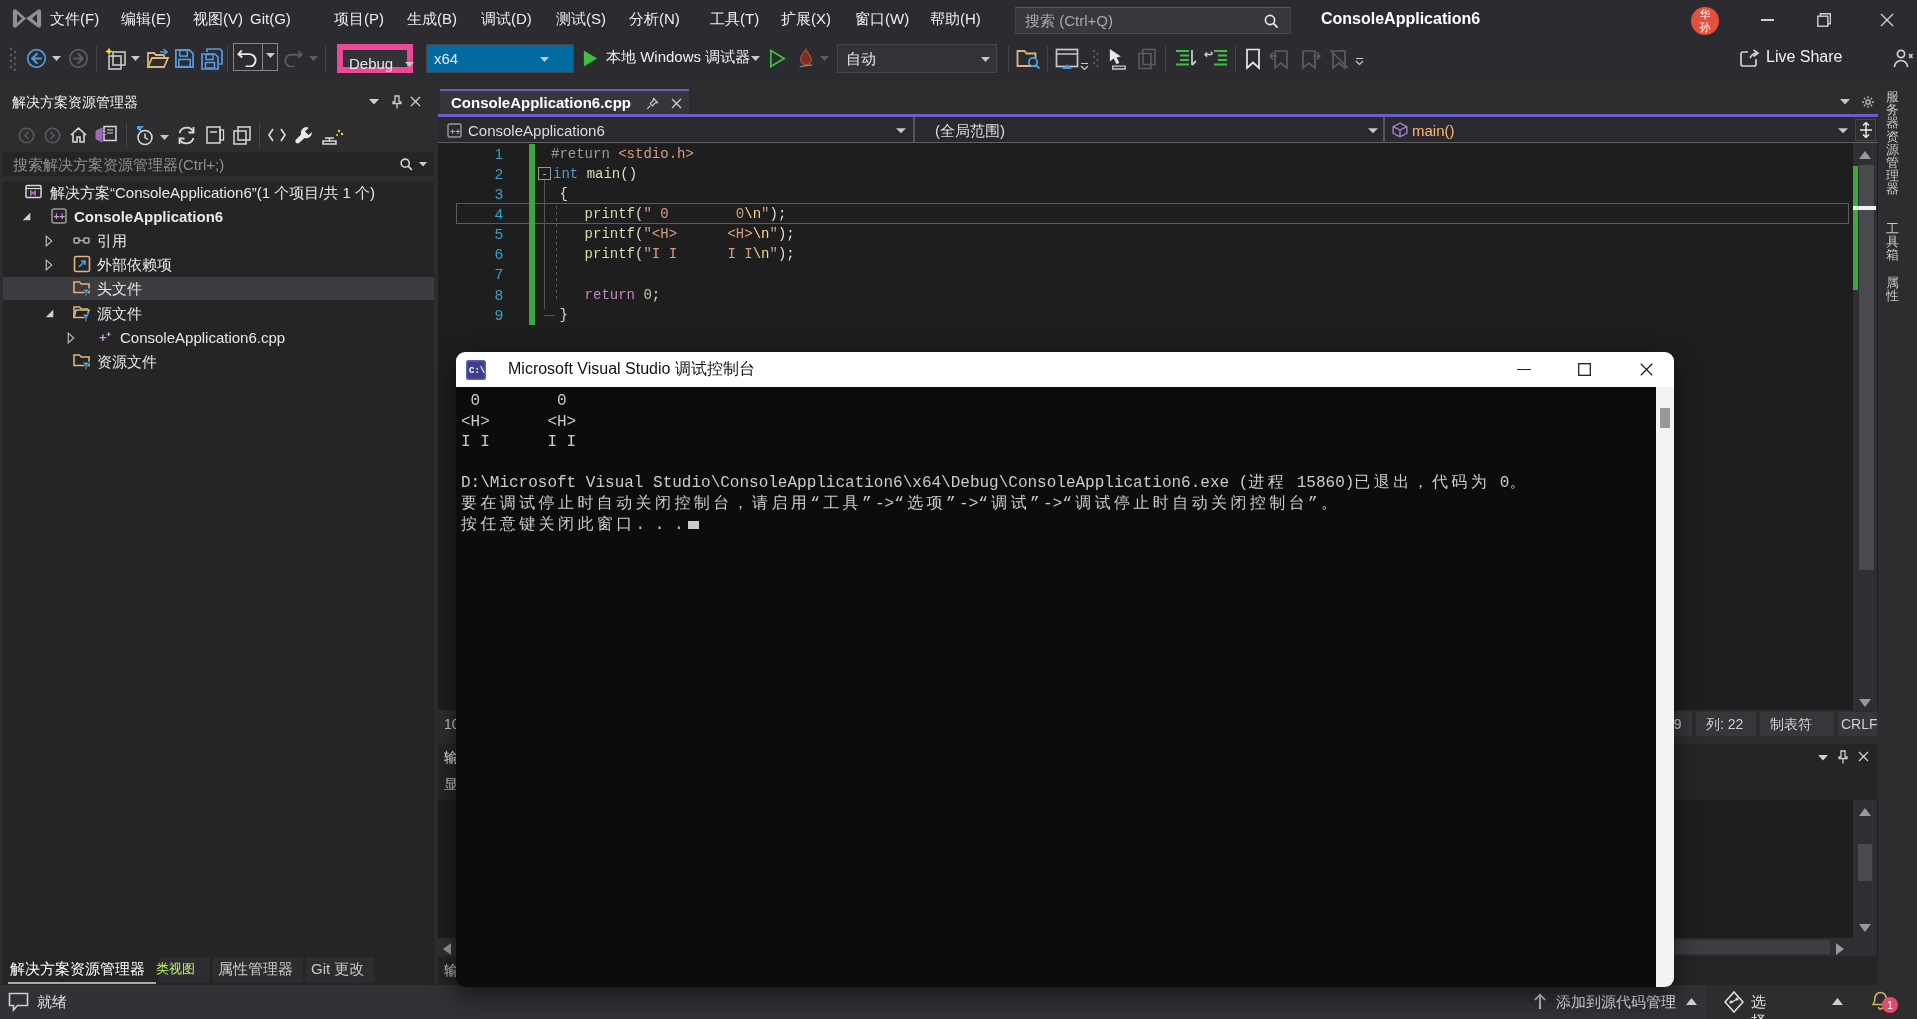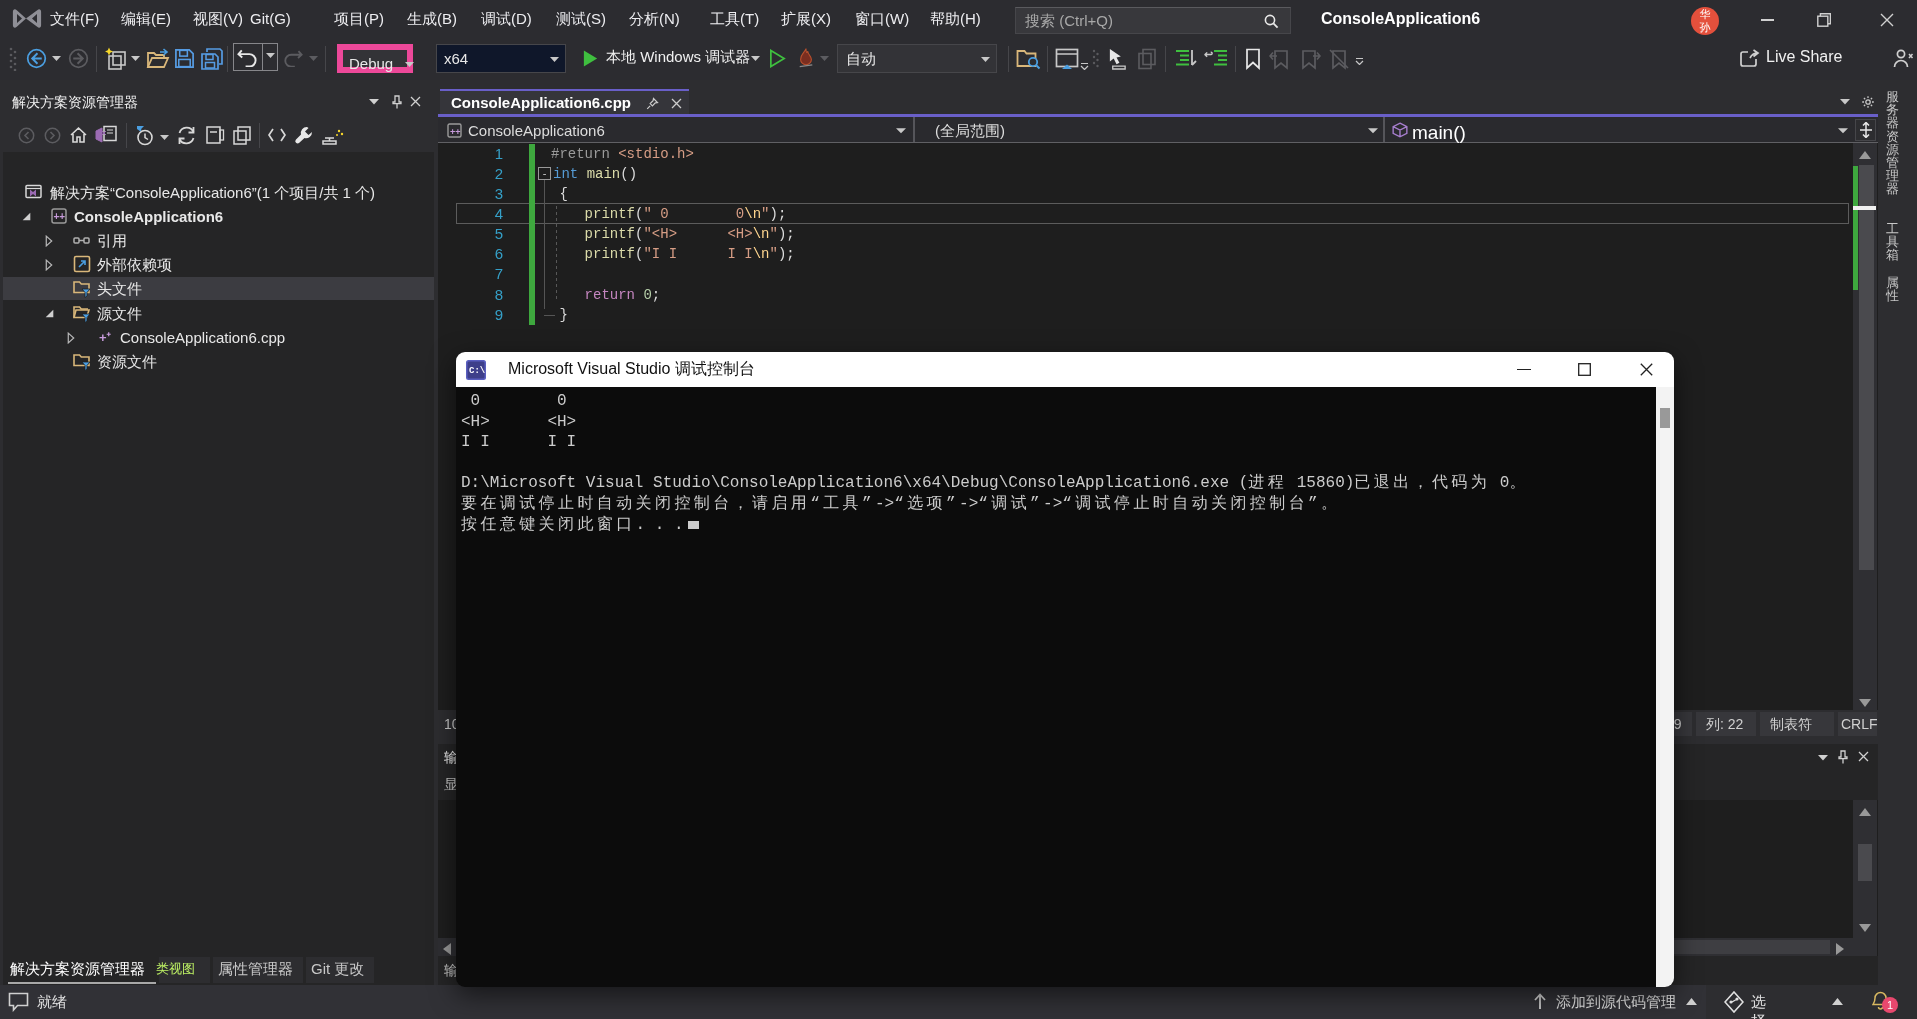--- a/index.html
+++ b/index.html
@@ -116,21 +116,21 @@
       <svg class="a" style="left:309px;top:18px" width="9" height="6" viewBox="0 0 9 6">
         <path d="M0 0 L4.5 5 L9 0 Z" fill="#5c5c60"></path>
       </svg>
       <div class="a" style="left:325px;top:8px;width:1px;height:26px;background:#46464a"></div>
       <div class="a" style="left:337px;top:6px;width:76px;height:29px;background:#333337;border:6px solid #ec4899;color:#e8e8e8;font-size:15px">
         <span class="a" style="left:6px;top:5px">Debug</span>
         <svg class="a" style="left:62px;top:12px" width="9" height="6" viewBox="0 0 9 6">
           <path d="M0 0 L4.5 5 L9 0 Z" fill="#c8c8c8"></path>
         </svg>
       </div>
-      <div class="a" style="left:436px;top:6px;width:130px;height:29px;background:#0f172a;border:1px solid #46464a;color:#e8e8e8;font-size:15px">
+      <div class="a" style="left:426px;top:6px;width:148px;height:29px;background:#0369a1;border:1px solid #46464a;color:#e8e8e8;font-size:15px">
         <span class="a" style="left:7px;top:5px">x64</span>
         <svg class="a" style="left:113px;top:12px" width="9" height="6" viewBox="0 0 9 6">
           <path d="M0 0 L4.5 5 L9 0 Z" fill="#c8c8c8"></path>
         </svg>
       </div>
       <svg class="a" style="left:582px;top:11px" width="17" height="19" viewBox="0 0 17 20">
         <path d="M1.5 1.5 L15.5 10 L1.5 18.5 Z" fill="#3fbf3f"></path>
       </svg>
       <span class="a" style="left:606px;top:10px;color:#f0f0f0;font-size:15px">本地 Windows 调试器</span>
       <svg class="a" style="left:751px;top:18px" width="9" height="6" viewBox="0 0 9 6">
@@ -303,20 +303,32 @@
         <svg class="a" style="left:318px;top:11px" width="24" height="18" viewBox="0 0 24 18">
           <path d="M2 14 h13 v3 H2 Z M8.5 14 V11 M4 11 h9" fill="none" stroke="#d8d8d8" stroke-width="1.5"></path>
           <g fill="#f8d82a">
             <circle cx="18" cy="4" r="1.2"></circle>
             <circle cx="21" cy="7" r="1.2"></circle>
             <circle cx="16" cy="8" r="1"></circle>
           </g>
         </svg>
       </div>
 
+  <div class="a" style="left:0;top:64px;width:431px;height:30px;background:#2d2d30">
+    <div class="a" style="left:0px;top:0px;width:431px;height:24px;background:#252526">
+      <span class="a" style="left:10px;top:4px;color:#8f8f8f;font-size:15px">搜索解决方案资源管理器(Ctrl+;)</span>
+      <svg class="a" style="left:396px;top:5px" width="15" height="15" viewBox="0 0 17 17">
+            <circle cx="7" cy="7" r="4.6" fill="none" stroke="#d0d0d0" stroke-width="1.8"></circle>
+            <line x1="10.4" y1="10.4" x2="14.6" y2="14.6" stroke="#d0d0d0" stroke-width="2"></line>
+          </svg>
+      <svg class="a" style="left:416px;top:10px" width="8" height="5" viewBox="0 0 8 5">
+            <path d="M0 0 L4 4.5 L8 0 Z" fill="#d0d0d0"></path>
+          </svg>
+    </div>
+  </div>
 
   <div id="sx-tree" class="a" style="left:0;top:94px;width:431px;height:773px">
         <div class="a" style="left:0;top:94.8px;width:431px;height:23px;background:#3c3c41"></div>
         <svg class="a" style="left:22px;top:0.5px" width="17" height="17" viewBox="0 0 17 17">
           <rect x="1" y="2.5" width="15" height="12" rx="1" fill="none" stroke="#d8d8d8" stroke-width="1.5"></rect>
           <path d="M1 5.5 H16" stroke="#d8d8d8" stroke-width="1.2"></path>
           <path d="M8 9 l3-2.5 v7 l-3-2.5 m0-2 l-3-2.5 v7 l3-2.5" fill="#9b6bb3"></path>
         </svg>
         <span class="a" style="left:47px;top:1.5px;color:#e8e8e8;font-size:15px">解决方案“ConsoleApplication6”(1 个项目/共 1 个)</span>
         <svg class="a" style="left:19px;top:29.7px" width="9" height="9" viewBox="0 0 9 9">
@@ -420,21 +432,21 @@
     <svg class="a" style="left:458px;top:11px" width="10" height="6" viewBox="0 0 9 5">
           <path d="M0 0 L4.5 4.5 L9 0 Z" fill="#c8c8c8"></path>
         </svg>
     <span class="a" style="left:497px;top:5px;color:#dcdcdc;font-size:15px">(全局范围)</span>
     <svg class="a" style="left:930px;top:11px" width="10" height="6" viewBox="0 0 9 5">
           <path d="M0 0 L4.5 4.5 L9 0 Z" fill="#c8c8c8"></path>
         </svg>
     <svg class="a" style="left:954px;top:5px" width="16" height="16" viewBox="0 0 14 14">
           <path d="M7 1 L13 4 V10 L7 13 L1 10 V4 Z M1 4 L7 7 L13 4 M7 7 V13" fill="none" stroke="#a87fd0" stroke-width="1.2"></path>
         </svg>
-    <span class="a" style="left:974px;top:5px;color:#ffffff;font-size:19px">main()</span>
+    <span class="a" style="left:974px;top:5px;color:#fdba74;font-size:15px">main()</span>
     <svg class="a" style="left:1400px;top:11px" width="10" height="6" viewBox="0 0 9 5">
           <path d="M0 0 L4.5 4.5 L9 0 Z" fill="#c8c8c8"></path>
         </svg>
     <div class="a" style="left:1417px;top:2px;width:21px;height:22px;background:#2d2d30;border:1px solid #46464a"></div>
     <svg class="a" style="left:1421px;top:5px" width="14" height="16" viewBox="0 0 14 16">
           <path d="M7 0.5 V15.5 M1 8 H13 M4 3.5 L7 0.5 L10 3.5 M4 12.5 L7 15.5 L10 12.5" stroke="#e8e8e8" stroke-width="1.5" fill="none"></path>
         </svg>
   </div>
 
   <div id="code" class="a" style="left:0;top:54.5px;width:1440px;height:595px;background:#1e1e1e">

